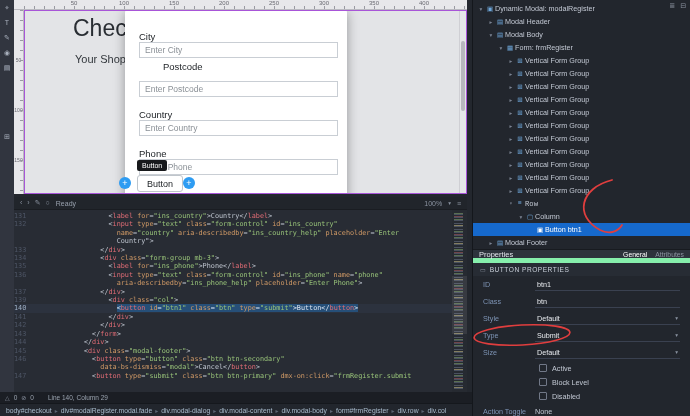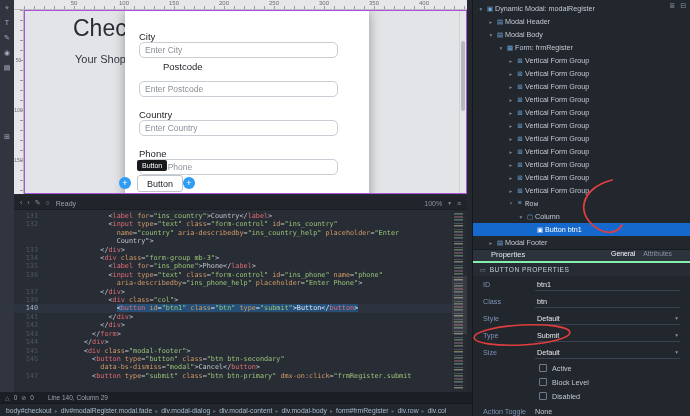--- a/index.html
+++ b/index.html
@@ -24,24 +24,24 @@
   .rl-v{position:absolute;left:0;width:9px;text-align:center;font-size:5px;color:#6a6a72}
 
   
   .canvas{position:absolute;left:24px;top:10px;width:443px;height:184px;background:#fafafb;
     border:1px solid #a855d8;box-sizing:border-box;overflow:hidden;z-index:1}
   .bg-heading{position:absolute;left:48px;top:4px;font-size:23px;color:#212529}
   .bg-sub{position:absolute;left:50px;top:42px;font-size:11px;color:#2c3034}
   .backdrop{position:absolute;inset:0;background:rgba(95,99,110,.14)}
   .canvas-scroll{position:absolute;right:0;top:0;bottom:0;width:6px;background:#e6e6e9;border-left:1px solid #cfcfd4}
   .canvas-scroll .thumb{position:absolute;left:1px;right:1px;top:30px;height:70px;background:#b7b7be;border-radius:3px}
-  .dmodal{position:absolute;left:100px;top:-2px;width:244px;height:202px;background:#fff;
+  .dmodal{position:absolute;left:100px;top:-2px;width:222px;height:202px;background:#fff;
     border-radius:4px;box-shadow:0 3px 12px rgba(0,0,0,.35)}
   .m-label{position:absolute;left:14px;font-size:9.5px;color:#212529}
-  .m-input{position:absolute;left:14px;width:199px;height:16px;border:1px solid #c9ced4;border-radius:5px;
+  .m-input{position:absolute;left:14px;width:199px;height:16px;border:1px solid #c9ced4;border-radius:0;
     font-size:8.5px;padding:0 5px;box-sizing:border-box;color:#212529;background:#fff;
     font-family:"Liberation Sans",sans-serif;outline:none}
   .m-input::placeholder{color:#8a9096}
   .tooltip-chip{position:absolute;left:12px;top:151px;background:#17191c;color:#fff;font-size:7px;
     padding:2px 5px;border-radius:2px;z-index:2}
   .m-button{position:absolute;left:12px;top:166px;height:17px;padding:0 9px;background:#fff;
     border:1px solid #bfc5cb;border-radius:3px;font-size:9px;color:#212529;
     font-family:"Liberation Sans",sans-serif}
   .plus-circle{position:absolute;width:12px;height:12px;border-radius:50%;background:#2e9cf2;color:#fff;
     font-size:9px;line-height:12px;text-align:center;top:168px;z-index:3}
@@ -49,21 +49,21 @@
 
   
   .editor{position:absolute;left:14px;top:197px;width:453px;height:195px;background:#282c34;z-index:2}
   .ed-toolbar{position:absolute;top:0;left:0;right:0;height:13px;background:#21252b;border-bottom:1px solid #1a1d22;
     display:flex;align-items:center;gap:6px;padding:0 6px;box-sizing:border-box;font-size:7px;color:#8b93a1}
   .ed-ready{color:#98a0ad}
   .ed-spacer{flex:1}
   .code{position:absolute;left:0;top:13px;right:15px;bottom:0;padding-top:2px;overflow:hidden;
     font-family:"DejaVu Sans Mono",monospace;font-size:6.8px;line-height:8.4px;color:#bfc5cf}
   .ln{display:flex;white-space:pre}
-  .ln .g{flex:none;width:24px;text-align:right;padding-right:5px;color:#4d5565}
+  .ln .g{flex:none;width:24px;padding-right:5px;color:#4d5565}
   .ln .t{flex:1}
   .ln.sel{background:rgba(70,90,120,.15)}
   .ln.sel .g{color:#9fb0c6}
   .selbg{background:#264f78;color:#dbe4f0}
   .tg{color:#e06c75}.at{color:#d19a66}.st{color:#98c379}
   .minimap{position:absolute;top:13px;right:0;width:15px;bottom:0;background:#262a31}
   .mm-stripes{position:absolute;left:2px;right:4px;top:3px;bottom:3px;background-image:
     repeating-linear-gradient(180deg,rgba(152,195,121,.45) 0 1px,transparent 1px 6px),
     repeating-linear-gradient(180deg,rgba(224,108,117,.4) 0 1px,transparent 1px 9px),
     repeating-linear-gradient(180deg,#4a5160 0 1px,transparent 1px 3px);
@@ -85,22 +85,22 @@
     border-left:1px solid #14171c;box-sizing:border-box;overflow:hidden}
   .tree{position:absolute;top:0;left:0;right:0;height:321px;overflow:hidden;padding-top:2px;box-sizing:border-box}
   .tree-top-icons{position:absolute;top:2px;right:4px;display:flex;gap:5px;font-size:7px;color:#8b93a1;z-index:2}
   .trow{height:13px;display:flex;align-items:center;font-size:7.2px;color:#c3c9d4;white-space:nowrap}
   .trow .exp{width:8px;text-align:center;color:#7b8392;font-size:5.5px;flex:none}
   .trow .tico{width:10px;text-align:center;color:#6fa8dc;font-size:6.5px;flex:none}
   .trow.selected{background:#1669cc;color:#fff}
   .trow.selected .tico{color:#fff}
   .trow.selected .exp{color:#cfe0f5}
   .props-header{position:absolute;top:249px;left:0;right:0;height:14px;background:#2d333c;
-    border-top:1px solid #181b20;border-bottom:2px solid #86efac;display:flex;
-    padding:0 18px;box-sizing:border-box}
+    border-top:1px solid #181b20;border-bottom:5px solid #86efac;display:flex;align-items:center;
+    padding:0 6px;box-sizing:border-box}
   .ph-title{font-size:7.5px;color:#e2e6ec;flex:1}
   .ph-tab{font-size:6.8px;color:#8b93a1;margin-left:8px}
   .ph-tab.active{color:#fff}
   .props-section{position:absolute;top:263px;left:0;right:0;height:13px;background:#272c34;
     display:flex;align-items:center;gap:4px;padding:0 7px;box-sizing:border-box}
   .ps-ico{font-size:6px;color:#8b93a1}
   .ps-title{font-size:6.6px;letter-spacing:.5px;color:#ccd3dd}
   .props-fields{position:absolute;top:276px;left:0;right:0;bottom:0;overflow:hidden}
   .frow{height:17px;display:flex;align-items:center;padding:0 10px;box-sizing:border-box}
   .flabel{width:52px;flex:none;font-size:7.2px;color:#7e94b5}

